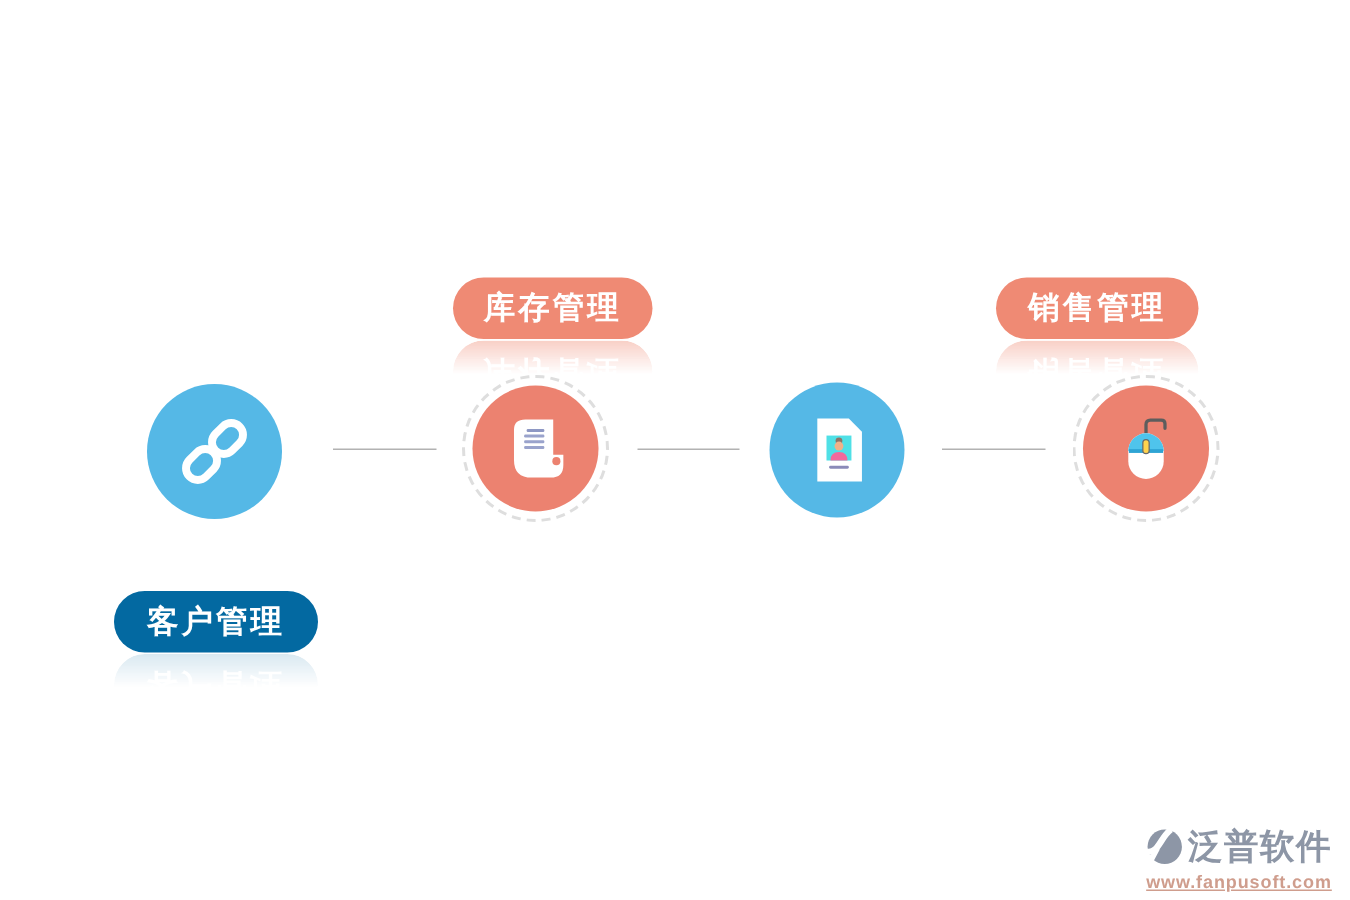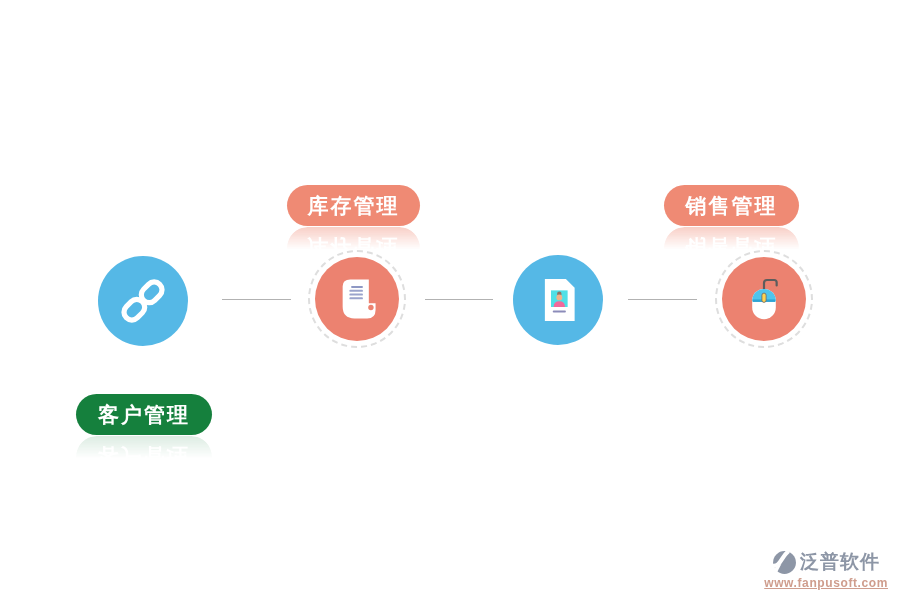--- a/index.html
+++ b/index.html
@@ -29,39 +29,39 @@
   .circle svg,.ring svg{display:block;}
 
   
   .pill-group{position:absolute;}
   .pill{
     width:100%;height:41px;border-radius:21px;
     color:#fff;font-weight:bold;font-size:21px;letter-spacing:2px;
     line-height:41px;text-align:center;white-space:nowrap;
   }
   .pill.salmon{background:#ef8a74;}
-  .pill.blue{background:#15803d;}
+  .pill.blue{background:#0369a1;}
   .reflection{
     position:absolute;left:0;top:100%;margin-top:1px;width:100%;
     transform:scaleY(-1);
     -webkit-mask-image:linear-gradient(to top,rgba(0,0,0,.9) 0%,transparent 55%);
     mask-image:linear-gradient(to top,rgba(0,0,0,.9) 0%,transparent 55%);
     filter:blur(.4px);
   }
   .reflection.salmon-r{opacity:.45;}
   .reflection.blue-r{opacity:.16;}
-  .pg-inventory{left:287px;top:185px;width:133px;}
+  .pg-inventory{left:302px;top:185px;width:133px;}
   .pg-sales{left:664px;top:185px;width:135px;}
   .pg-customer{left:76px;top:394px;width:136px;}
   .pg-purchase{left:490px;top:394px;width:137px;}
 
   
   .logo{position:absolute;right:12px;top:549px;display:flex;flex-direction:column;align-items:center;}
   .logo-row{display:flex;align-items:center;gap:3px;}
-  .logo-name{font-size:19px;font-weight:bold;color:#8d96a6;letter-spacing:1px;}
+  .logo-name{font-size:23px;font-weight:bold;color:#8d96a6;letter-spacing:1px;}
   .logo-url{font-size:12px;font-weight:bold;color:#cf9d8d;letter-spacing:.6px;margin-top:1px;text-decoration:underline;}
 </style>
 </head>
 <body>
 
 <div class="stage">
 
   <div class="connector c1"></div>
   <div class="connector c2"></div>
   <div class="connector c3"></div>

